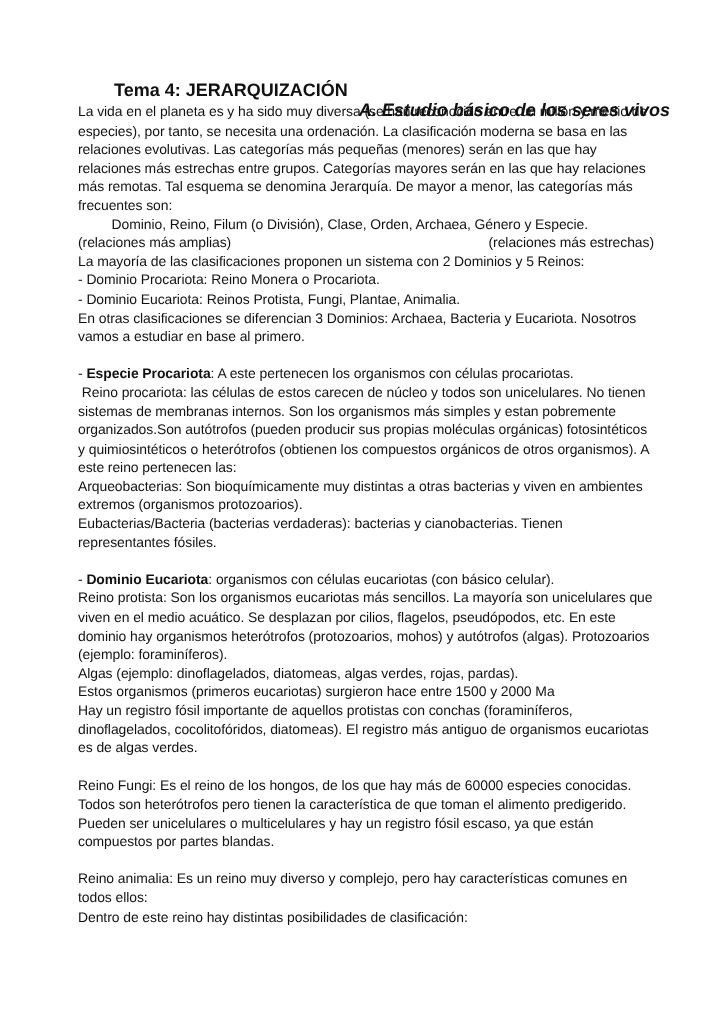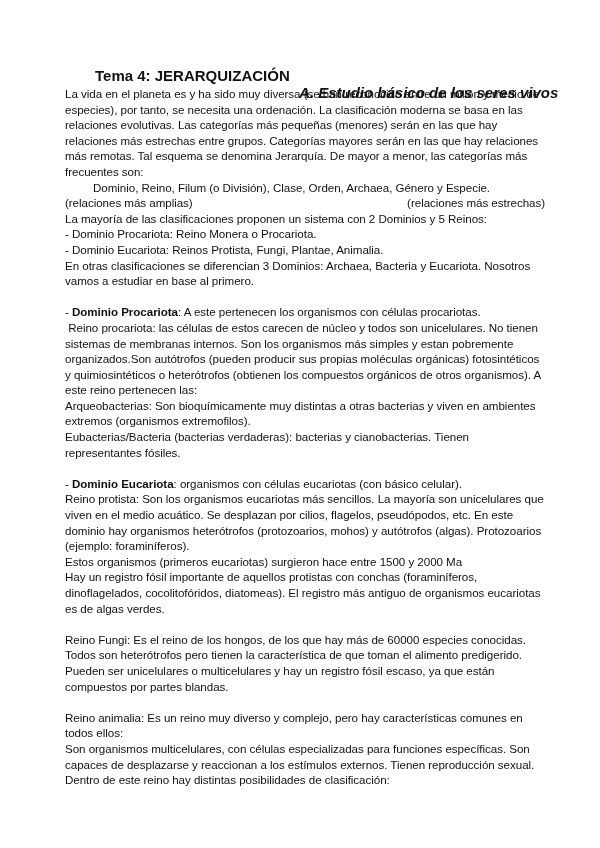--- a/index.html
+++ b/index.html
@@ -28,31 +28,31 @@
   <div class="scale-row">
     <span>(relaciones más amplias)</span>
     <span>(relaciones más estrechas)</span>
   </div>
   <p>La mayoría de las clasificaciones proponen un sistema con 2 Dominios y 5 Reinos:</p>
   <p>- Dominio Procariota: Reino Monera o Procariota.</p>
   <p>- Dominio Eucariota: Reinos Protista, Fungi, Plantae, Animalia.</p>
   <p>En otras clasificaciones se diferencian 3 Dominios: Archaea, Bacteria y Eucariota. Nosotros vamos a estudiar en base al primero.</p>
   <div class="gap"></div>
 
-  <p><span>- </span><b>Dominio Procariota</b><span>: A este pertenecen los organismos con células procariotas.</span></p>
+  <p><span>- </span><b>Especie Procariota</b><span>: A este pertenecen los organismos con células procariotas.</span></p>
   <p style="white-space:pre-wrap"> Reino procariota: las células de estos carecen de núcleo y todos son unicelulares. No tienen sistemas de membranas internos. Son los organismos más simples y estan pobremente organizados.Son autótrofos (pueden producir sus propias moléculas orgánicas) fotosintéticos y quimiosintéticos o heterótrofos (obtienen los compuestos orgánicos de otros organismos). A este reino pertenecen las:</p>
-  <p>Arqueobacterias: Son bioquímicamente muy distintas a otras bacterias y viven en ambientes extremos (organismos extremofilos).</p>
+  <p>Arqueobacterias: Son bioquímicamente muy distintas a otras bacterias y viven en ambientes extremos (organismos protozoarios).</p>
   <p>Eubacterias/Bacteria (bacterias verdaderas): bacterias y cianobacterias. Tienen representantes fósiles.</p>
   <div class="gap"></div>
 
   <p><span>- </span><b>Dominio Eucariota</b><span>: organismos con células eucariotas (con básico celular).</span></p>
   <p>Reino protista: Son los organismos eucariotas más sencillos. La mayoría son unicelulares que viven en el medio acuático. Se desplazan por cilios, flagelos, pseudópodos, etc. En este dominio hay organismos heterótrofos (protozoarios, mohos) y autótrofos (algas).  Protozoarios (ejemplo:  foraminíferos).</p>
+  <p>Algas (ejemplo: dinoflagelados, diatomeas, algas verdes, rojas, pardas).</p>
   <p>Estos organismos (primeros eucariotas) surgieron hace entre 1500 y 2000 Ma</p>
   <p>Hay un registro fósil importante de aquellos protistas con conchas (foraminíferos, dinoflagelados, cocolitofóridos, diatomeas). El registro más antiguo de organismos eucariotas es de algas verdes.</p>
   <div class="gap"></div>
 
   <p>Reino Fungi: Es el reino de los hongos, de los que hay más de 60000 especies conocidas. Todos son heterótrofos pero tienen la característica de que toman el alimento predigerido. Pueden ser unicelulares o multicelulares y hay un registro fósil escaso, ya que están compuestos por partes blandas.</p>
   <div class="gap"></div>
 
   <p>Reino animalia: Es un reino muy diverso y complejo, pero hay características comunes en todos ellos:</p>
-  <p>Son organismos multicelulares, con células especializadas para funciones específicas.  Son capaces de desplazarse y reaccionan a los estímulos externos. Tienen reproducción sexual.</p>
   <p>Dentro de este reino hay distintas posibilidades de clasificación:</p>
 </div>
 
 </body></html>

